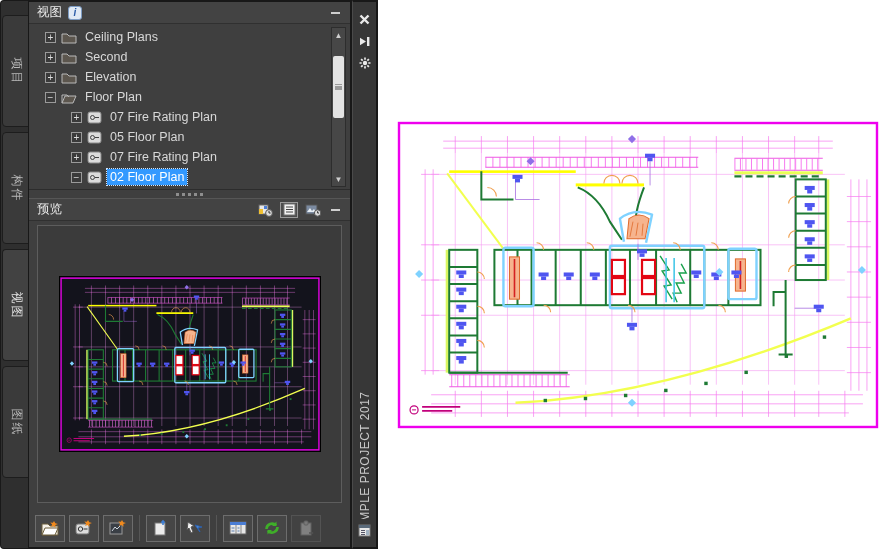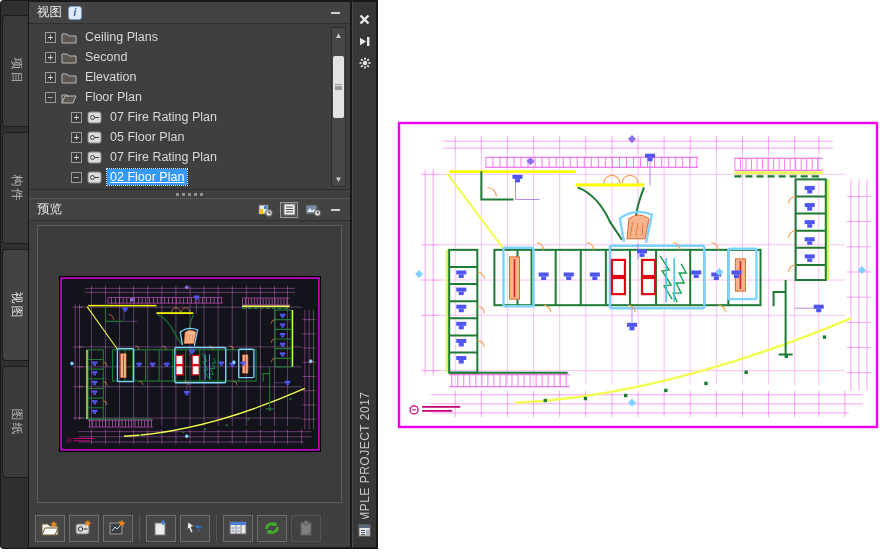--- a/index.html
+++ b/index.html
@@ -29,21 +29,21 @@
   .spacer{flex:1;}
   .minbtn{width:14px;height:14px;display:flex;align-items:center;justify-content:center;cursor:pointer;}
   .minbtn i{display:block;width:9px;height:2px;background:#cfcfcf;}
 
   
   .tree{position:relative;height:166px;flex:0 0 auto;overflow:hidden;border-bottom:1px solid #2c2c2c;padding-top:3px;}
   .trow{height:20px;display:flex;align-items:center;gap:5px;font-size:12.5px;color:#d8d8d8;white-space:nowrap;}
   .ind0{padding-left:16px;} .ind1{padding-left:42px;} .ind2{padding-left:66px;}
   .expbox{width:11px;height:11px;border:1px solid #9a9a9a;background:#3a3a3a;color:#dcdcdc;font-size:10px;line-height:9px;text-align:center;flex:0 0 auto;cursor:pointer;}
   .tlabel{padding:1px 3px;}
-  .trow.selected .tlabel{background:var(--c-selection);color:#ffffff;outline:1px dotted #cfe6ff;text-decoration:underline;}
+  .trow.selected .tlabel{background:var(--c-selection);color:#ffffff;outline:1px dotted #cfe6ff;}
   .ticon{flex:0 0 auto;display:block;}
   
   .sbar{position:absolute;right:4px;top:3px;width:15px;height:160px;background:#474747;border:1px solid #2d2d2d;}
   .sbar .btn{position:absolute;left:0;width:13px;height:14px;display:flex;align-items:center;justify-content:center;color:#cfcfcf;font-size:8px;cursor:pointer;}
   .sbar .up{top:0;} .sbar .dn{bottom:0;}
   .thumb{position:absolute;left:1px;top:28px;width:11px;height:62px;background:#e3e3e3;border-radius:2px;cursor:pointer;}
   .thumb::after{content:"";position:absolute;left:2px;right:2px;top:28px;height:1px;box-shadow:0 2px 0 #9a9a9a,0 4px 0 #9a9a9a,0 0 0 #9a9a9a;border-top:1px solid #9a9a9a;}
 
   .splitter{height:9px;display:flex;align-items:center;justify-content:center;gap:3px;background:#3f3f3f;border-bottom:1px solid #565656;cursor:row-resize;flex:0 0 auto;}
   .splitter i{width:3px;height:3px;background:#8e8e8e;display:block;}

